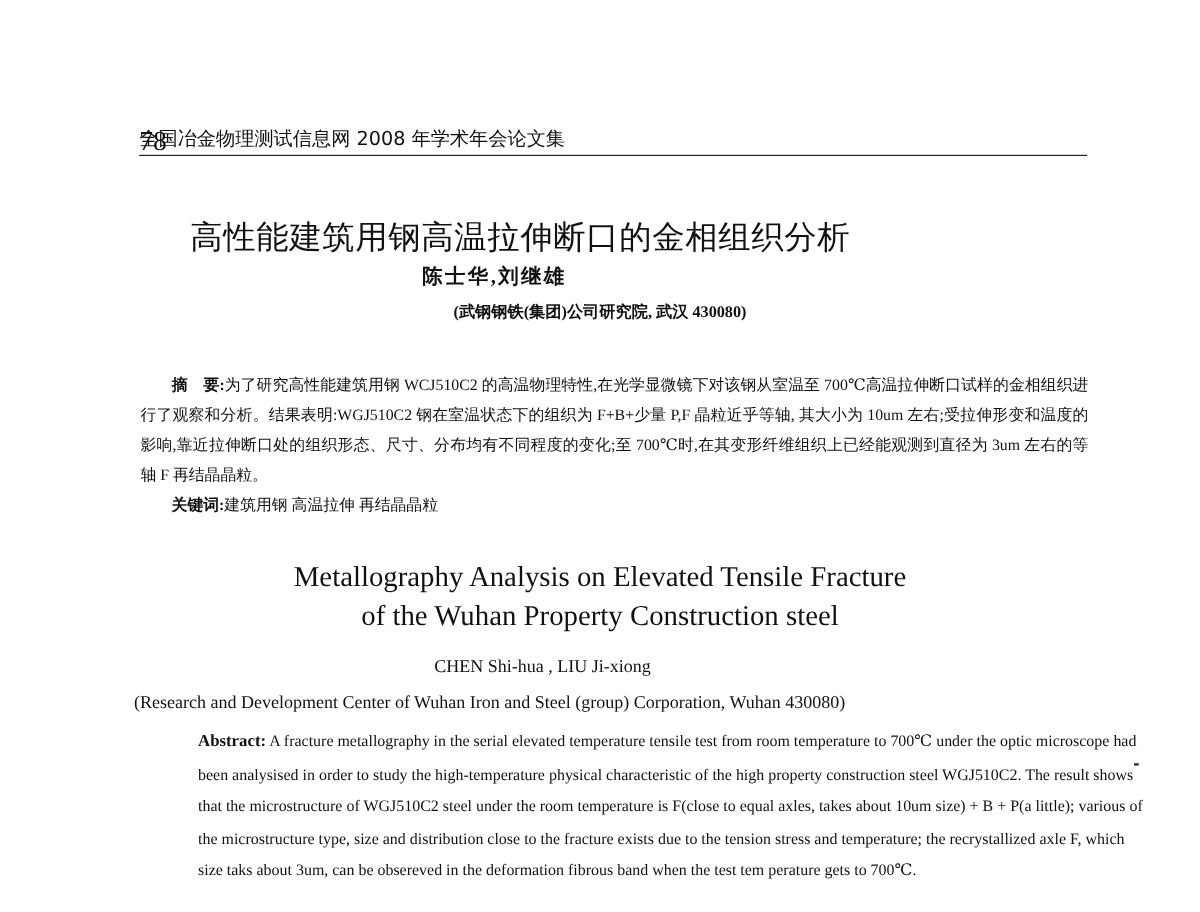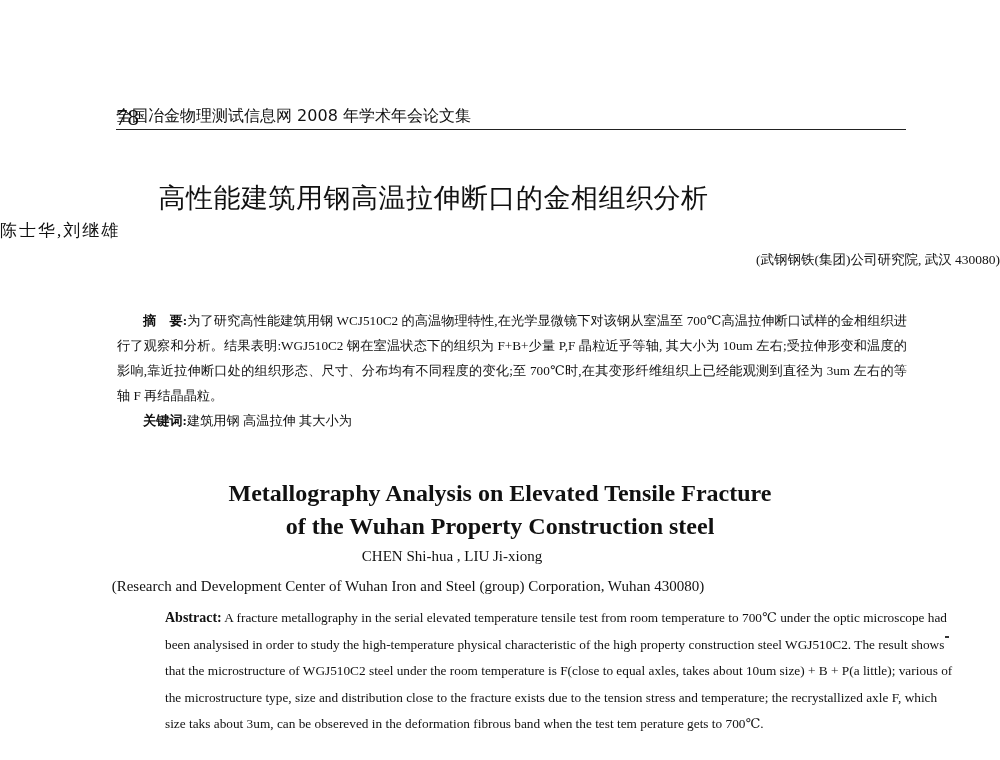--- a/index.html
+++ b/index.html
@@ -6,30 +6,30 @@
     body { width: 1000px; height: 760px; position: relative; overflow: hidden; color: #111; }
     .serif { font-family: "Liberation Serif", "DejaVu Serif", serif; }
     .sans { font-family: "DejaVu Sans", "Liberation Sans", sans-serif; }
 
     .header { position: absolute; left: 116px; top: 104px; width: 790px; height: 24px; }
     .page-num { position: absolute; left: 0; top: 1px; font-size: 23px; }
     .running-title { position: absolute; left: 0; right: 0; top: 2px; text-align: left; font-size: 16px; }
     .header-rule { position: absolute; left: 0; right: 0; top: 25px; height: 0; border-top: 1.3px solid #222; }
 
     .cn-title { position: absolute; left: 0; width: 867px; top: 180px; text-align: center; font-size: 27px; letter-spacing: 0.5px; }
-    .cn-authors { position: absolute; left: 0; width: 824px; top: 219px; font-size: 17px; letter-spacing: 2px; }
-    .cn-affil { position: absolute; left: 0; width: 1000px; top: 251px; text-align: right; font-size: 13.5px; }
+    .cn-authors { position: absolute; left: 0; width: 824px; top: 219px; text-align: center; font-size: 17px; letter-spacing: 2px; font-weight: bold; }
+    .cn-affil { position: absolute; left: 0; width: 1000px; top: 251px; text-align: center; font-size: 13.5px; font-weight: bold; }
 
     .cn-abstract { position: absolute; left: 117px; top: 308px; width: 790px; font-size: 13.2px; line-height: 25px; text-align: justify; }
     .cn-abstract p { margin: 0; text-indent: 0; }
     .indent { display: inline-block; width: 26px; }
     .label-bold { font-weight: bold; margin-top: 40px; }
     .kw-line { margin-top: 0; }
 
-    .en-title { position: absolute; left: 0; width: 1000px; top: 477px; text-align: center; font-size: 24px; font-weight: bold; line-height: 33px; }
+    .en-title { position: absolute; left: 0; width: 1000px; top: 465px; text-align: center; font-size: 24px; font-weight: normal; line-height: 33px; }
     .en-authors { position: absolute; left: 0; width: 904px; top: 548px; text-align: center; font-size: 15px; }
     .en-affil { position: absolute; left: 0; width: 816px; top: 578px; text-align: center; font-size: 15px; }
     .en-abstract { position: absolute; left: 117px; top: 605px; width: 790px; font-size: 13.3px; line-height: 26.5px; margin-left: 48px; }
     .en-abstract .abs-label { font-weight: bold; font-size: 14px; }
     .stray-mark { position: absolute; left: 945px; top: 636px; width: 4px; height: 2px; background: #333; }
   </style>
 </head>
 <body>
 
 <div class="header serif">
@@ -37,21 +37,21 @@
   <div class="running-title sans">全国冶金物理测试信息网 2008 年学术年会论文集</div>
   <div class="header-rule"></div>
 </div>
 
 <div class="cn-title sans">高性能建筑用钢高温拉伸断口的金相组织分析</div>
 <div class="cn-authors serif">陈士华,刘继雄</div>
 <div class="cn-affil serif">(武钢钢铁(集团)公司研究院, 武汉 430080)</div>
 
 <div class="cn-abstract serif">
   <p><span class="indent"></span><span class="label-bold">摘　要:</span><span>为了研究高性能建筑用钢 WCJ510C2 的高温物理特性,在光学显微镜下对该钢从室温至 700℃高温拉伸断口试样的金相组织进行了观察和分析。结果表明:WGJ510C2 钢在室温状态下的组织为 F+B+少量 P,F 晶粒近乎等轴, 其大小为 10um 左右;受拉伸形变和温度的影响,靠近拉伸断口处的组织形态、尺寸、分布均有不同程度的变化;至 700℃时,在其变形纤维组织上已经能观测到直径为 3um 左右的等轴 F 再结晶晶粒。</span></p>
-  <p class="kw-line"><span class="indent"></span><span class="label-bold">关键词:</span><span>建筑用钢 高温拉伸 其大小为</span></p>
+  <p class="kw-line"><span class="indent"></span><span class="label-bold">关键词:</span><span>建筑用钢 高温拉伸 再结晶晶粒</span></p>
 </div>
 
 <div class="en-title serif">
   <div>Metallography Analysis on Elevated Tensile Fracture</div>
   <div>of the Wuhan Property Construction steel</div>
 </div>
 <div class="en-authors serif">CHEN Shi-hua , LIU Ji-xiong</div>
 <div class="en-affil serif">(Research and Development Center of Wuhan Iron and Steel (group) Corporation, Wuhan 430080)</div>
 
 <div class="en-abstract serif">

